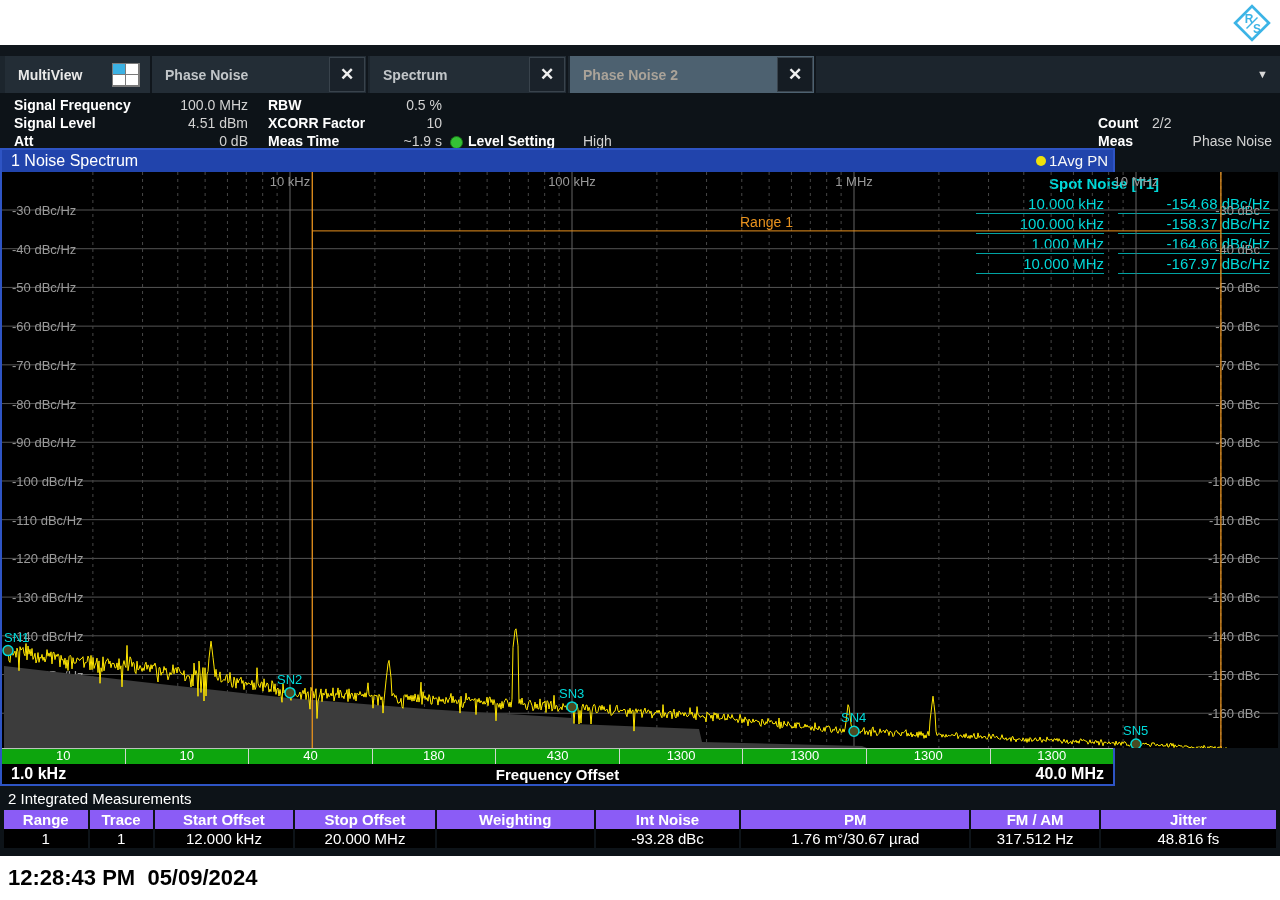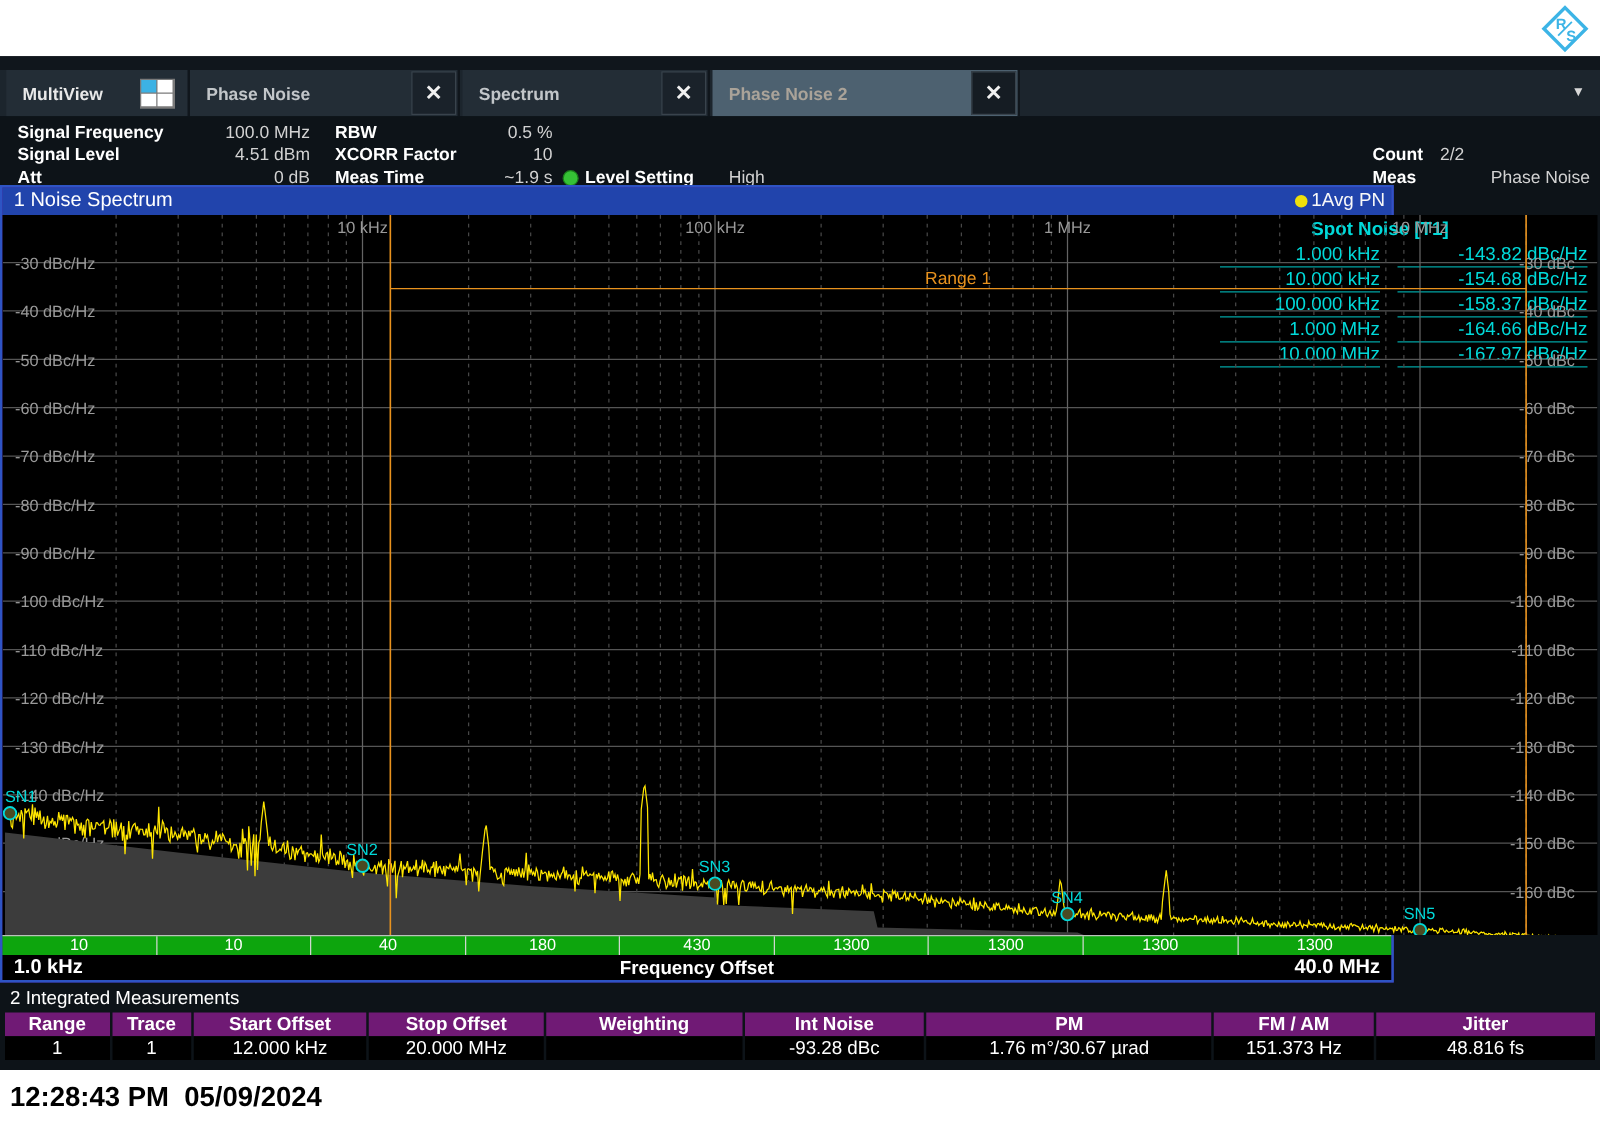--- a/index.html
+++ b/index.html
@@ -31,21 +31,21 @@
   .hlab{font-weight:bold;color:#ffffff;}
   .hval{color:#d2d2d2;}
   .c1l{left:14px;} .c1v{left:120px;width:128px;text-align:right;}
   .c2l{left:268px;} .c2v{left:350px;width:92px;text-align:right;}
   .r1{top:3px;} .r2{top:21px;} .r3{top:39px;}
   .led{position:absolute;left:450px;top:43px;width:11px;height:11px;border-radius:50%;
        background:#35c135;border:1px solid #1a7a1a;}
   .ls-lab{left:468px;} .ls-val{left:583px;}
   .cm-lab{left:1098px;} .cm-val1{left:1152px;} .cm-val2{left:1152px;width:120px;text-align:right;}
   
-  .panel1{position:absolute;left:0;top:148px;width:1115px;height:638px;border:2px solid #2e54c4;box-sizing:border-box;background:#4c1d95;}
+  .panel1{position:absolute;left:0;top:148px;width:1115px;height:638px;border:2px solid #2e54c4;box-sizing:border-box;background:#fca5a5;}
   .titlebar{height:22px;background:#2144ac;color:#fff;font-size:16px;line-height:22px;position:relative;}
   .titlebar .t{padding-left:9px;}
   .tracebadge{position:absolute;right:5px;top:0;height:22px;display:flex;align-items:center;color:#f8f8f8;font-size:15px;}
   .tracebadge .dot{width:10px;height:10px;border-radius:50%;background:#f0e10a;margin-right:3px;}
   .plot{position:relative;width:1276px;height:576px;background:#000;overflow:hidden;}
   .plot svg{position:absolute;left:0;top:0;}
   
   .spot{position:absolute;right:6px;top:2px;width:296px;color:#00d9d9;font-size:15px;}
   .spot .st{text-align:center;font-weight:bold;padding-right:40px;height:20px;line-height:20px;}
   .sprow{display:flex;height:20px;line-height:19px;}
@@ -59,21 +59,21 @@
   .axisrow{position:relative;height:20px;background:#000;color:#fff;}
   .ax-start{position:absolute;left:9px;top:1px;font-size:16px;font-weight:bold;}
   .ax-lab{position:absolute;left:0;right:0;top:2px;text-align:center;font-size:15px;font-weight:bold;}
   .ax-stop{position:absolute;right:9px;top:1px;font-size:16px;font-weight:bold;}
   
   .panel2{position:absolute;left:0;top:788px;width:1280px;}
   .p2title{color:#fff;font-size:15px;padding:2px 0 3px 8px;}
   .itable{margin:0 4px;}
   .irow{display:flex;gap:2px;background:#0d1318;}
   .irow .cell{height:19px;line-height:19px;text-align:center;font-size:15px;color:#fff;overflow:hidden;white-space:nowrap;}
-  .irow.head .cell{background:#701a75;font-weight:bold;}
+  .irow.head .cell{background:#8b5cf6;font-weight:bold;}
   .irow.vals .cell{background:#000;}
   
   .footer{position:absolute;left:0;top:856px;width:1280px;height:44px;background:#ffffff;}
   .stamp{position:absolute;left:8px;top:9px;font-size:22px;font-weight:bold;color:#000;white-space:pre;}
 </style>
 </head>
 <body>
 
 <div id="screen">
 
@@ -142,24 +142,20 @@
     <div class="titlebar">
       <span class="t">1 Noise Spectrum</span>
       <span class="tracebadge">
         <span class="dot"></span>
         <span>1Avg PN</span>
       </span>
     </div>
     <div class="plot" id="plot">
       <div class="spot" id="spot">
         <div class="st">Spot Noise [T1]</div>
-      <div class="sprow">
-            <span class="f">1.000 kHz</span>
-            <span class="v">-143.82 dBc/Hz</span>
-          </div>
           <div class="sprow">
             <span class="f">10.000 kHz</span>
             <span class="v">-154.68 dBc/Hz</span>
           </div>
           <div class="sprow">
             <span class="f">100.000 kHz</span>
             <span class="v">-158.37 dBc/Hz</span>
           </div>
           <div class="sprow">
             <span class="f">1.000 MHz</span>
@@ -305,21 +301,21 @@
           <div class="cell" style="flex: 172 1 0px;">Jitter</div>
         </div>
         <div class="irow vals">
           <div class="cell" style="flex: 82 1 0px;">1</div>
           <div class="cell" style="flex: 62 1 0px;">1</div>
           <div class="cell" style="flex: 136 1 0px;">12.000 kHz</div>
           <div class="cell" style="flex: 137 1 0px;">20.000 MHz</div>
           <div class="cell" style="flex: 154 1 0px;"></div>
           <div class="cell" style="flex: 141 1 0px;">-93.28 dBc</div>
           <div class="cell" style="flex: 224 1 0px;">1.76 m°/30.67 µrad</div>
-          <div class="cell" style="flex: 125 1 0px;">151.373 Hz</div>
+          <div class="cell" style="flex: 125 1 0px;">317.512 Hz</div>
           <div class="cell" style="flex: 172 1 0px;">48.816 fs</div>
         </div>
       </div>
   </div>
 
   <div class="footer">
     <span class="stamp">12:28:43 PM  05/09/2024</span>
   </div>
 
 </div>

